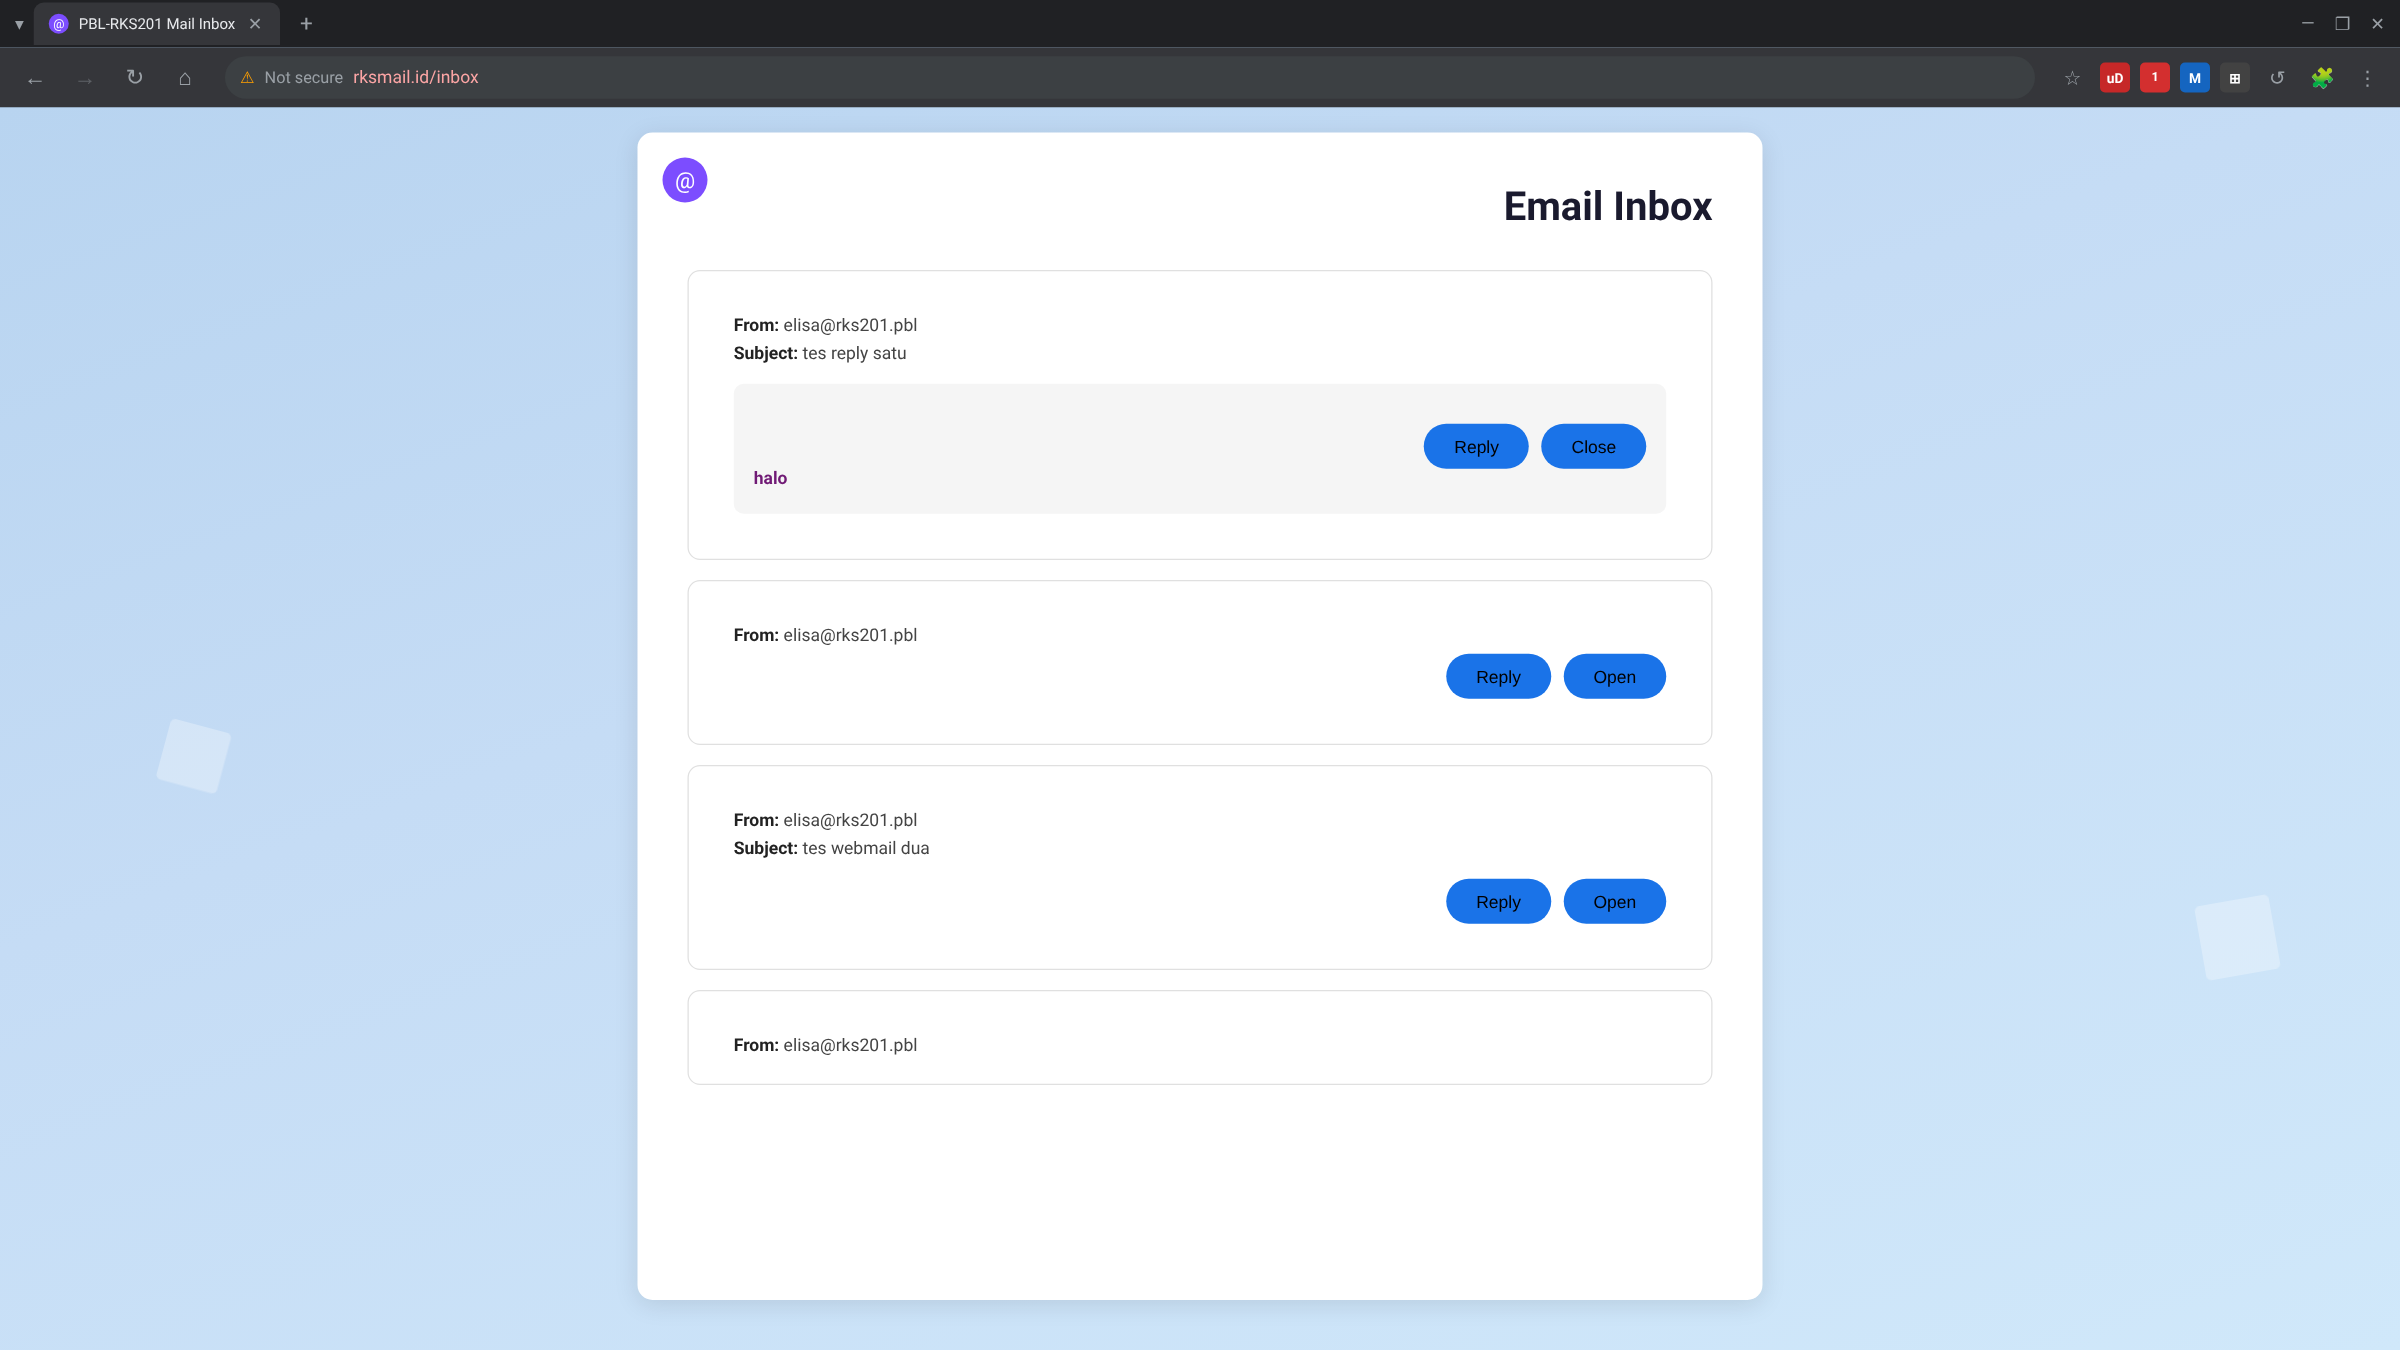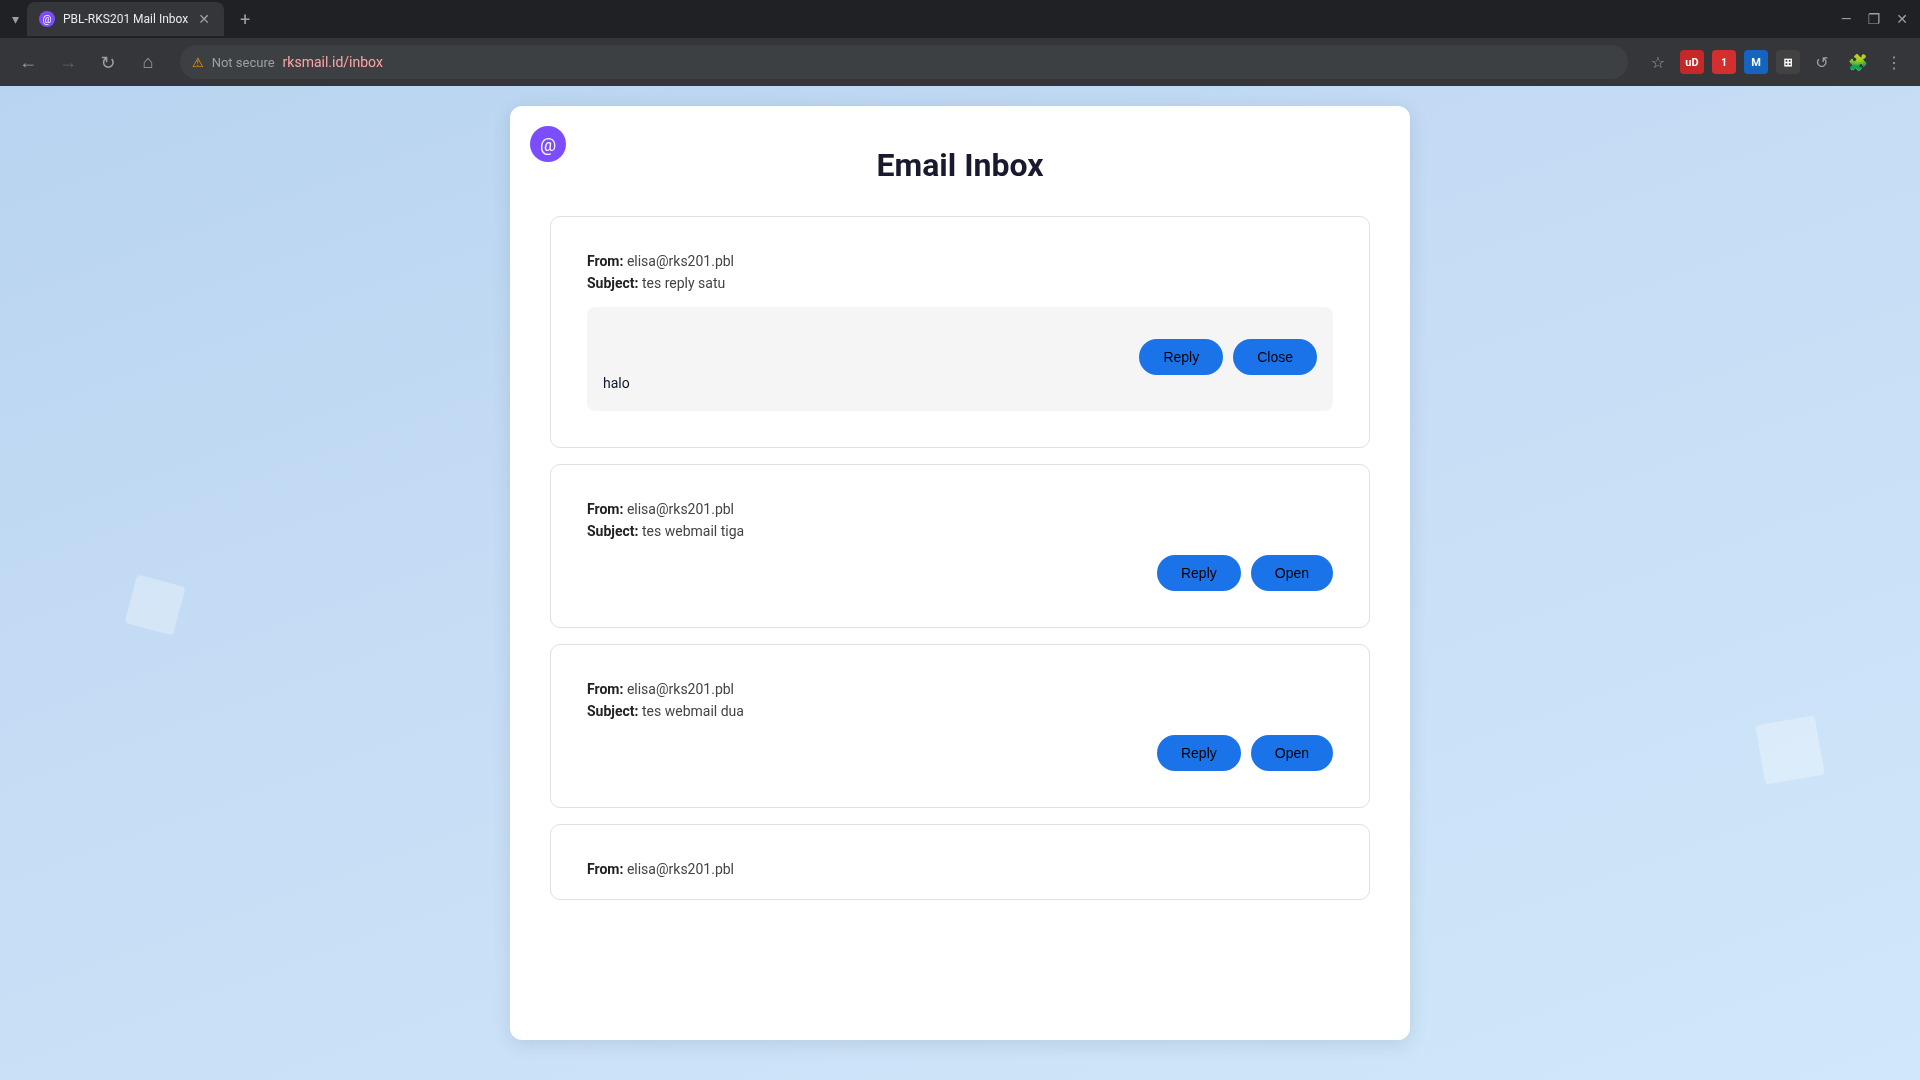--- a/index.html
+++ b/index.html
@@ -196,21 +196,21 @@
       background: #7c4dff;
       border-radius: 50%;
       display: flex;
       align-items: center;
       justify-content: center;
       color: white;
       font-size: 18px;
     }
 
     .page-title {
-      text-align: center;
+      text-align: right;
       font-size: 32px;
       font-weight: 700;
       color: #1a1a2e;
       margin-bottom: 32px;
     }
 
     .email-card {
       border: 1px solid #e0e0e0;
       border-radius: 10px;
       padding: 36px;
@@ -242,21 +242,22 @@
     .email-body-area {
       background: #f5f5f5;
       border-radius: 8px;
       padding: 20px 16px;
       position: relative;
       min-height: 80px;
     }
 
     .email-body-text {
       font-size: 14px;
-      color: #0f172a;
+      color: #701a75;
+      font-weight: bold;
     }
 
     .email-actions {
       display: flex;
       justify-content: flex-end;
       gap: 10px;
       margin-top: 12px;
     }
 
     .btn {
@@ -381,24 +382,20 @@
         </div>
         <div class="email-body-text">halo</div>
       </div>
     </div>
 
     <div class="email-card">
       <div class="email-from">
         <span class="label">From:</span>
         <span> elisa@rks201.pbl</span>
       </div>
-      <div class="email-subject">
-        <span class="label">Subject:</span>
-        <span> tes webmail tiga</span>
-      </div>
       <div class="email-actions-no-body">
         <button class="btn btn-reply">Reply</button>
         <button class="btn btn-open">Open</button>
       </div>
     </div>
 
     <div class="email-card">
       <div class="email-from">
         <span class="label">From:</span>
         <span> elisa@rks201.pbl</span>

